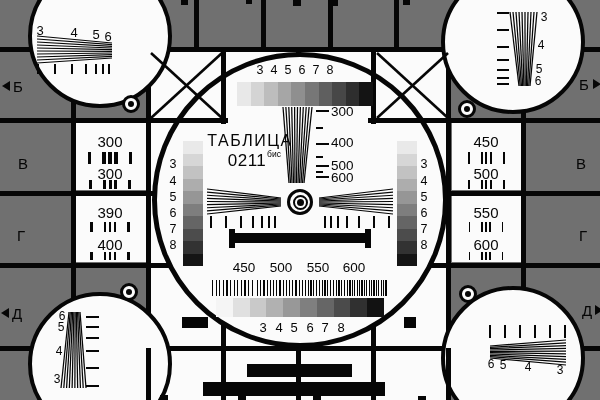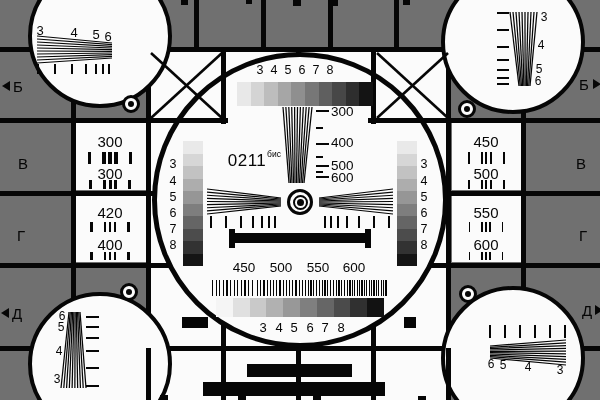--- a/index.html
+++ b/index.html
@@ -327,20 +327,21 @@
   <div class="target" style="left:458px;top:100px;">
       <div class="dot"></div>
     </div>
   <div class="target" style="left:120px;top:283px;">
       <div class="dot"></div>
     </div>
   <div class="target" style="left:459px;top:285px;">
       <div class="dot"></div>
     </div>
 
+  <span class="title1" style="left:250px;top:141px;">ТАБЛИЦА</span>
   <span class="title2" style="left:247px;top:161px;">0211</span>
   <span class="titlesup" style="left:274px;top:154px;">бис</span>
 
 <span class="lbl" style="left: 40px; top: 30px; font-size: 13px;">3</span>
     <span class="lbl" style="left: 74px; top: 32px; font-size: 13px;">4</span>
     <span class="lbl" style="left: 96px; top: 34px; font-size: 13px;">5</span>
     <span class="lbl" style="left: 108px; top: 36px; font-size: 13px;">6</span>
     <span class="lbl" style="left: 544px; top: 17px; font-size: 12px;">3</span>
     <span class="lbl" style="left: 541px; top: 45px; font-size: 12px;">4</span>
     <span class="lbl" style="left: 539px; top: 69px; font-size: 12px;">5</span>
@@ -392,19 +393,19 @@
     <span class="lbl" style="font-size: 15px; left: 17px; top: 313px;">Д</span>
     <div class="tri-l" style="left: 1px; top: 308px;"></div>
     <span class="lbl" style="font-size: 15px; left: 584px; top: 84px;">Б</span>
     <div class="tri-r" style="left: 593px; top: 79px;"></div>
     <span class="lbl" style="font-size: 15px; left: 581px; top: 163px;">В</span>
     <span class="lbl" style="font-size: 15px; left: 583px; top: 235px;">Г</span>
     <span class="lbl" style="font-size: 15px; left: 587px; top: 310px;">Д</span>
     <div class="tri-r" style="left: 595px; top: 305px;"></div>
     <span class="lbl" style="font-size: 15px; left: 110px; top: 141px;">300</span>
     <span class="lbl" style="font-size: 15px; left: 110px; top: 173px;">300</span>
-    <span class="lbl" style="font-size: 15px; left: 110px; top: 212px;">420</span>
+    <span class="lbl" style="font-size: 15px; left: 110px; top: 212px;">390</span>
     <span class="lbl" style="font-size: 15px; left: 110px; top: 244px;">400</span>
     <span class="lbl" style="font-size: 15px; left: 486px; top: 141px;">450</span>
     <span class="lbl" style="font-size: 15px; left: 486px; top: 173px;">500</span>
     <span class="lbl" style="font-size: 15px; left: 486px; top: 212px;">550</span>
     <span class="lbl" style="font-size: 15px; left: 486px; top: 244px;">600</span>
   </div>
 
 </body></html>

